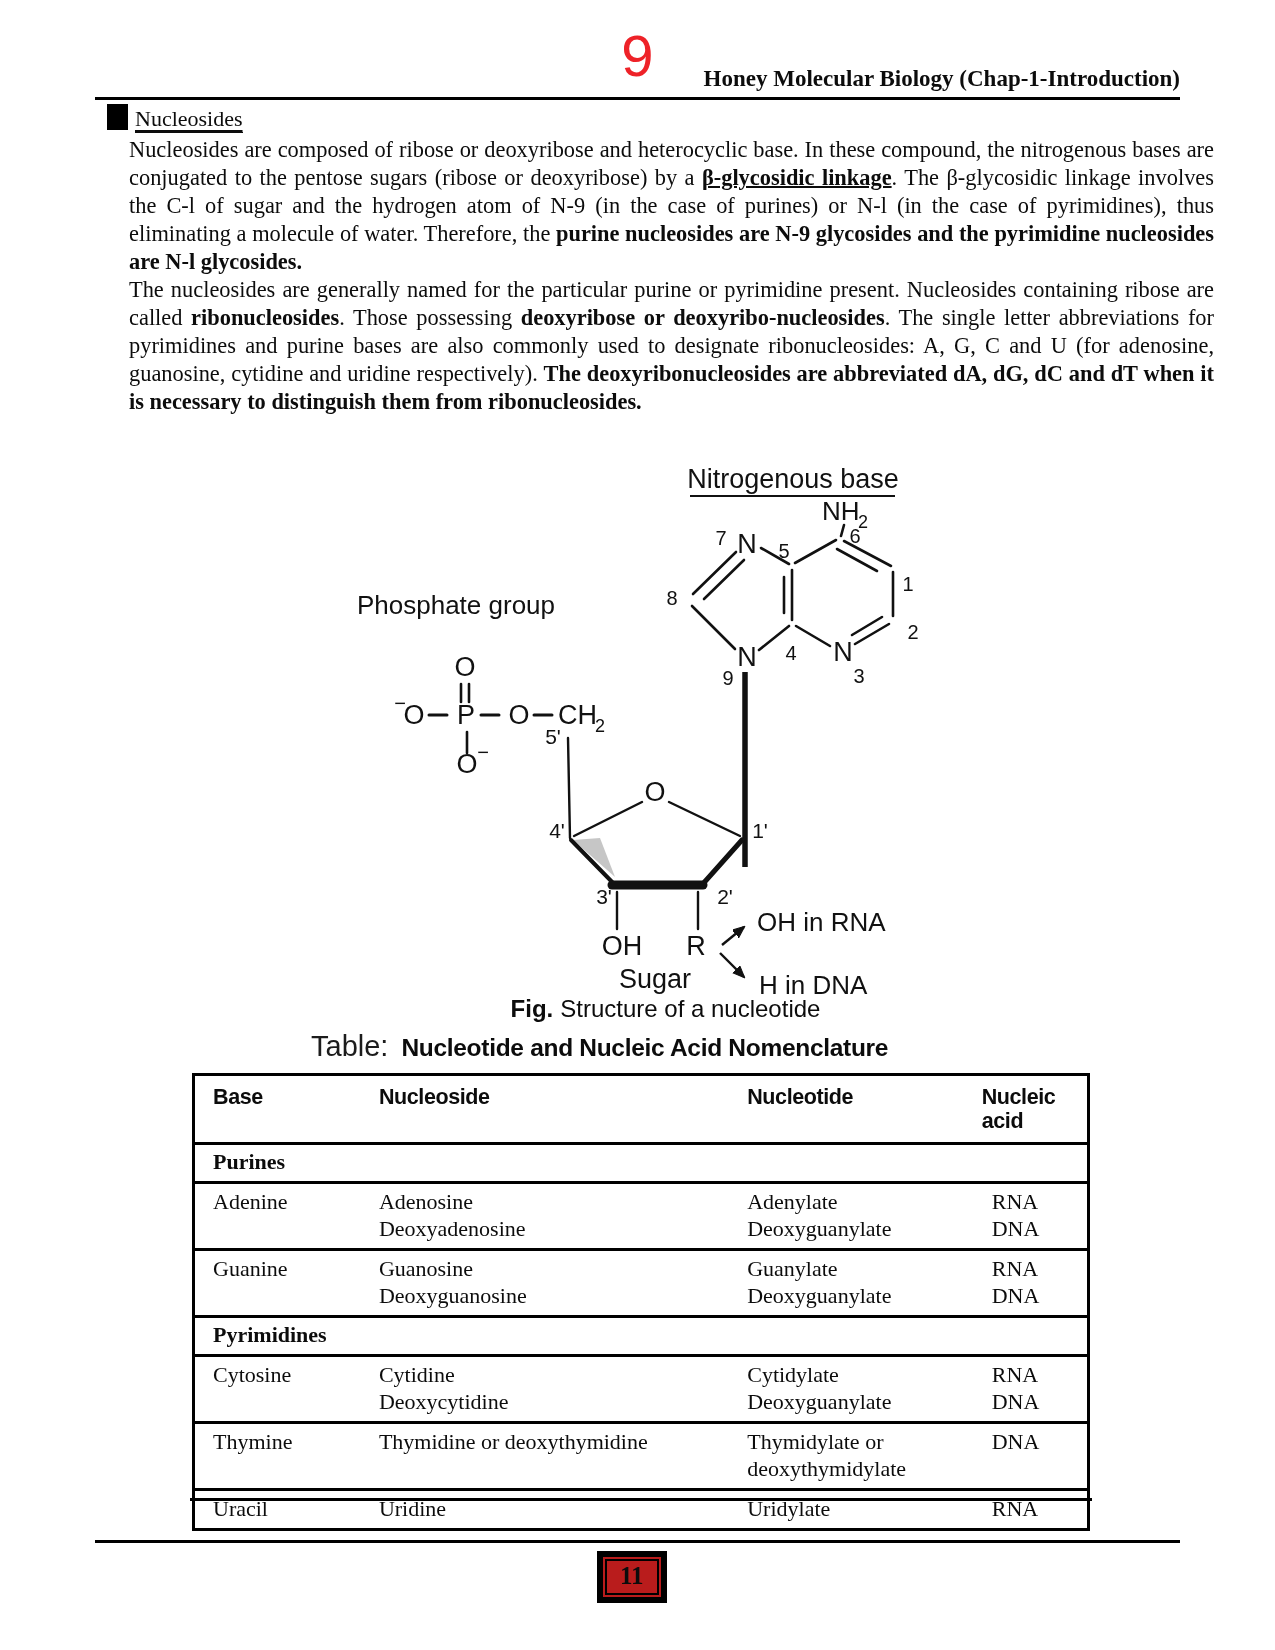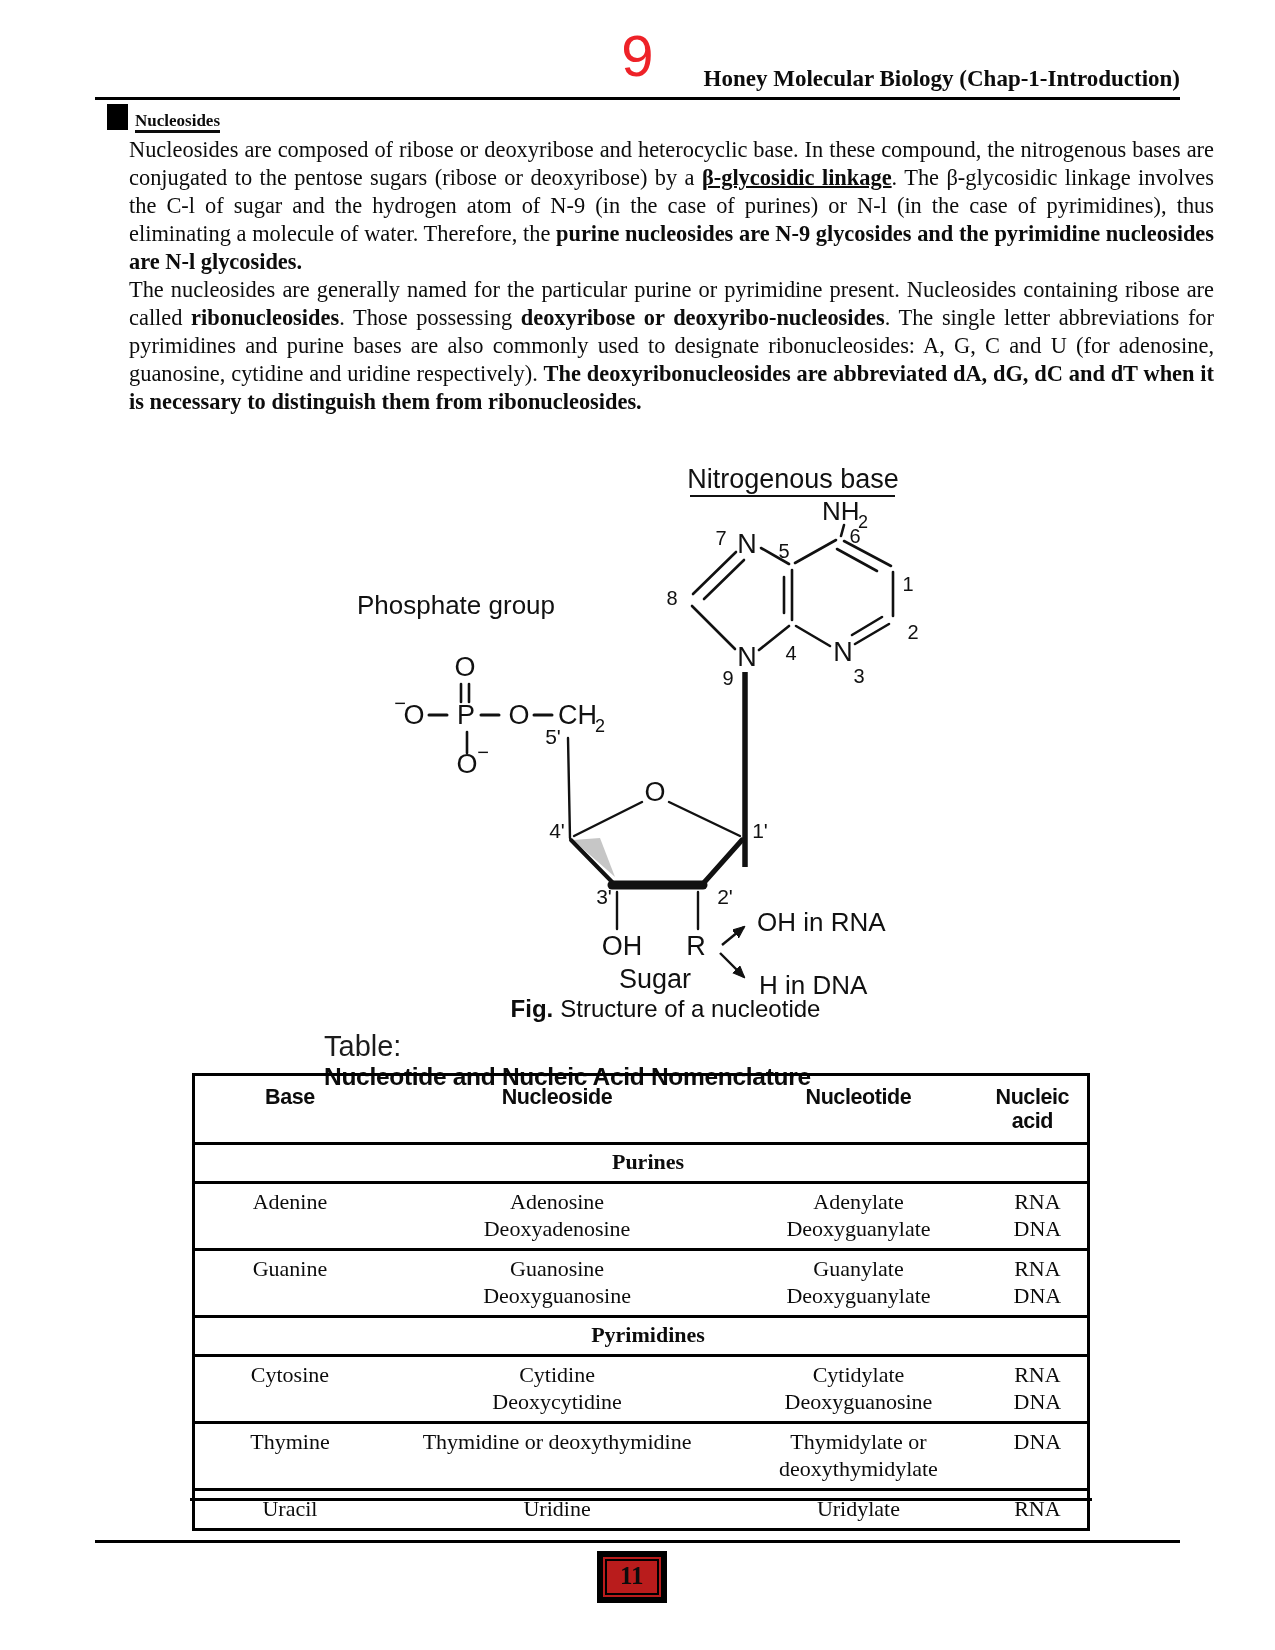--- a/index.html
+++ b/index.html
@@ -7,21 +7,21 @@
         font-family:"Liberation Serif",serif;color:#0c0c0c;overflow:hidden;}
 
   
   .chapter-num{position:absolute;top:26px;left:0;width:1275px;text-align:center;
                font-family:"Liberation Sans",sans-serif;font-size:58px;line-height:60px;}
   .header-title{position:absolute;top:66px;left:95px;width:1085px;text-align:right;
                 font-weight:bold;font-size:23px;}
   .header-rule{position:absolute;top:97px;left:95px;width:1085px;height:3px;background:#000;}
 
   
-  .section-heading{position:absolute;top:104px;left:107px;font-size:17px;font-weight:bold;line-height:30px;}
+  .section-heading{position:absolute;top:104px;left:107px;font-size:22px;font-weight:normal;line-height:30px;}
   .head-square{display:inline-block;width:21px;height:26px;background:#000;margin-right:7px;vertical-align:-4px;}
   .head-text{text-decoration:underline;text-decoration-thickness:2.5px;text-underline-offset:4px;
              border-bottom:1.5px solid #000;padding-bottom:1px;}
 
   
   .body-text{position:absolute;left:95px;top:136px;width:1085px;
              font-size:22.4px;line-height:28px;text-align:justify;margin-left:34px;}
   .body-text p{margin:0;}
   .bold{font-weight:bold;}
   .boldul{font-weight:bold;text-decoration:underline;text-decoration-thickness:2px;}
@@ -35,29 +35,29 @@
   .num{font-size:20px;}
   .prime{font-size:21px;}
   .sub{font-size:18px;}
 
   .fig-caption{position:absolute;top:995px;left:123px;width:1085px;text-align:center;
                font-family:"Liberation Sans",sans-serif;font-size:24px;}
   .fig-caption .fig-label{font-weight:bold;}
   .fig-caption .fig-text{margin-left:7px;}
 
   
-  .table-title{position:absolute;top:1030px;left:311px;display:flex;align-items:baseline;flex-direction:column;}
+  .table-title{position:absolute;top:1030px;left:311px;display:flex;align-items:baseline;}
   .table-title .prefix{font-family:"Liberation Sans",sans-serif;font-size:29px;color:#1c1c1c;}
   .table-title .ttl{font-family:"Liberation Sans",sans-serif;font-weight:bold;font-size:24.5px;
                     letter-spacing:-0.3px;margin-left:13px;}
 
   
   .nom-table{position:absolute;left:192px;top:1073px;width:898px;border-collapse:collapse;
              border:3px solid #000;font-size:22px;}
-  .nom-table td,.nom-table th{border-top:3px solid #000;vertical-align:top;text-align:center;
+  .nom-table td,.nom-table th{border-top:3px solid #000;vertical-align:top;text-align:left;
              padding:4px 4px 6px 8px;line-height:27px;white-space:pre-line;}
   .nom-table tr.hdr th{font-family:"Liberation Sans",sans-serif;font-weight:bold;font-size:21.5px;
              letter-spacing:-0.4px;padding-top:9px;padding-bottom:9px;line-height:24px;border-top:none;}
   .nom-table .c1{padding-left:18px;}
   .nom-table .c4{padding-left:18px;}
   .nom-table tr.section td{font-weight:bold;padding-top:4px;padding-bottom:6px;line-height:26px;margin-top:7px;}
   .table-underline{position:absolute;left:190px;top:1498px;width:902px;height:3px;background:#000;}
 
   
   .footer-rule{position:absolute;top:1540px;left:95px;width:1085px;height:3px;background:#000;}
@@ -231,21 +231,21 @@
 DNA</td>
     </tr>
     <tr class="section">
       <td class="c1" colspan="4">Pyrimidines</td>
     </tr>
     <tr>
       <td class="c1">Cytosine</td>
       <td>Cytidine
 Deoxycytidine</td>
       <td>Cytidylate
-Deoxyguanosine</td>
+Deoxyguanylate</td>
       <td class="c4">RNA
 DNA</td>
     </tr>
     <tr>
       <td class="c1">Thymine</td>
       <td>Thymidine or deoxythymidine</td>
       <td>Thymidylate or
 deoxythymidylate</td>
       <td class="c4">DNA</td>
     </tr>

